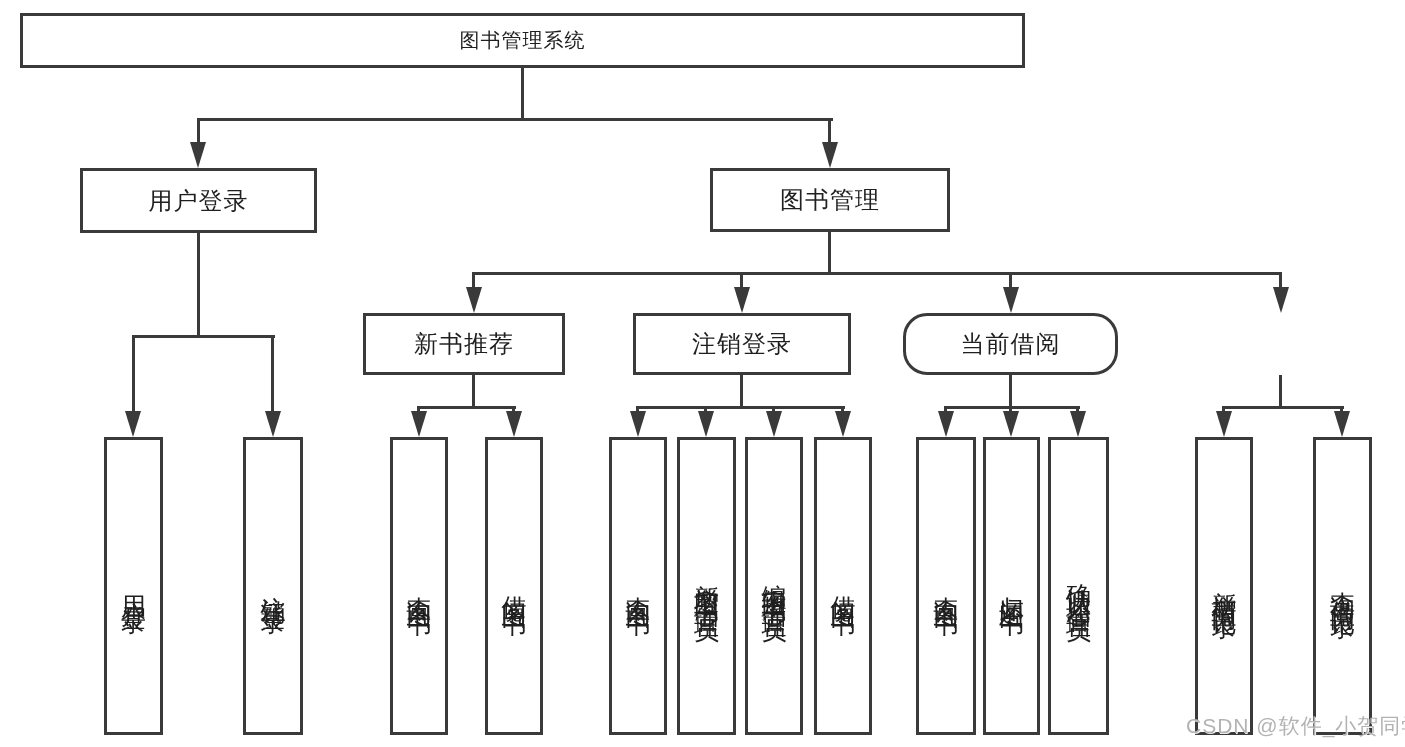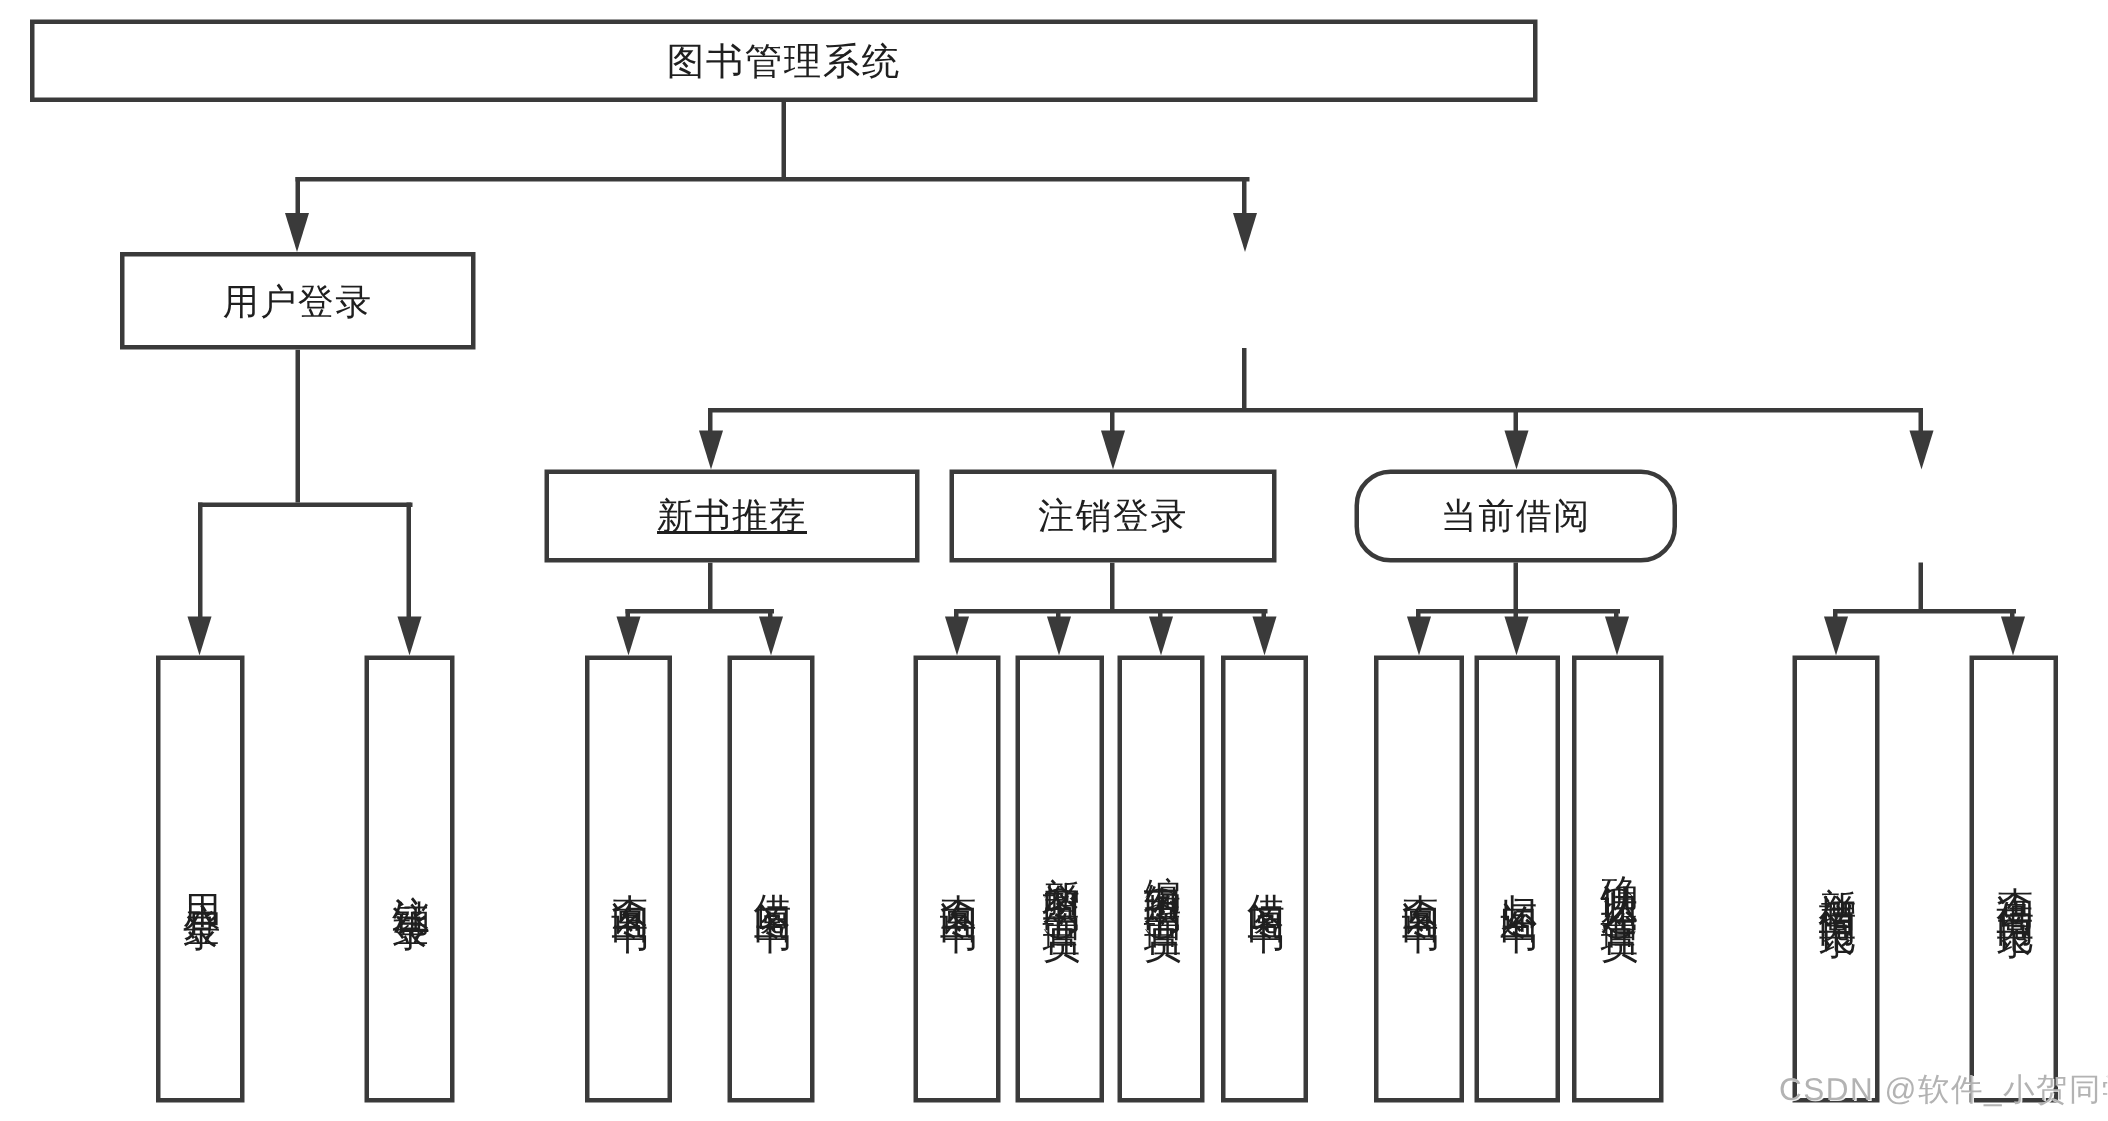--- a/index.html
+++ b/index.html
@@ -28,30 +28,33 @@
     position:absolute;left:1186px;top:712px;z-index:5;
     font-size:21px;color:#b3b3b3;letter-spacing:1px;white-space:nowrap;
     text-shadow:1px 1px 0 rgba(255,255,255,0.9);
   }
 </style>
 </head>
 <body>
 
 <div class="canvas">
 
-  <div class="box" style="left:20px;top:13px;width:1005px;height:55px;font-size:25px;">
+  <div class="box" style="left:20px;top:13px;width:1005px;height:55px;font-size:20px;">
     <span>图书管理系统</span>
   </div>
 
   <div class="box" style="left:80px;top:168px;width:237px;height:65px;">
     <span>用户登录</span>
   </div>
 
+  <div class="box" style="left:710px;top:168px;width:240px;height:64px;">
+    <span>图书管理</span>
+  </div>
 
-  <div class="box" style="left:363px;top:313px;width:250px;height:62px;text-decoration:underline;">
+  <div class="box" style="left:363px;top:313px;width:202px;height:62px;">
     <span>新书推荐</span>
   </div>
 
   <div class="box" style="left:633px;top:313px;width:218px;height:62px;">
     <span>注销登录</span>
   </div>
 
   <div class="box" style="left:903px;top:313px;width:215px;height:62px;border-radius:24px;">
     <span>当前借阅</span>
   </div>

